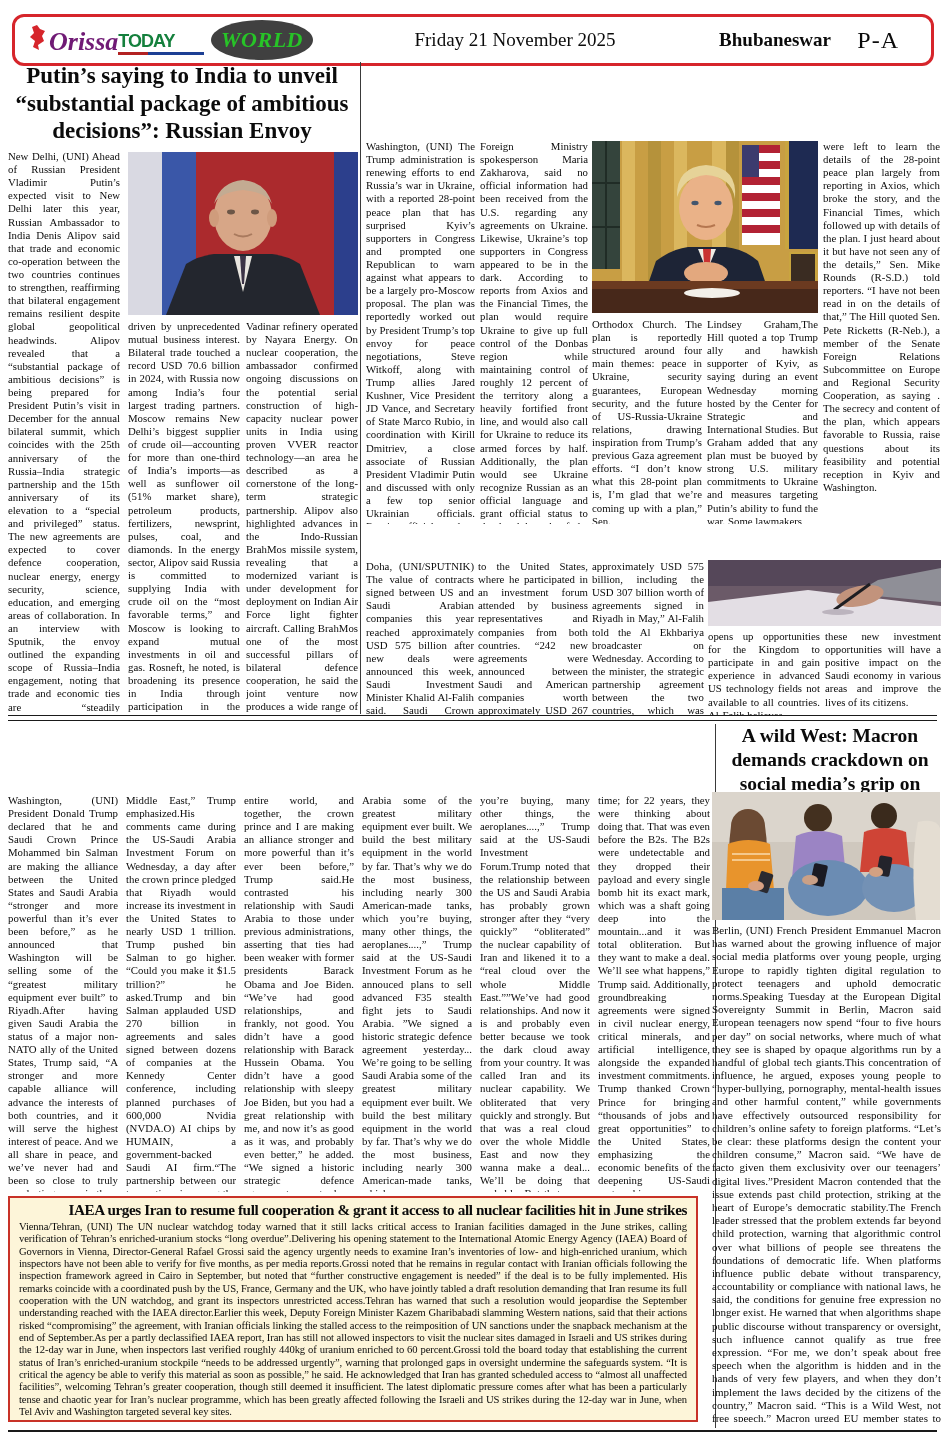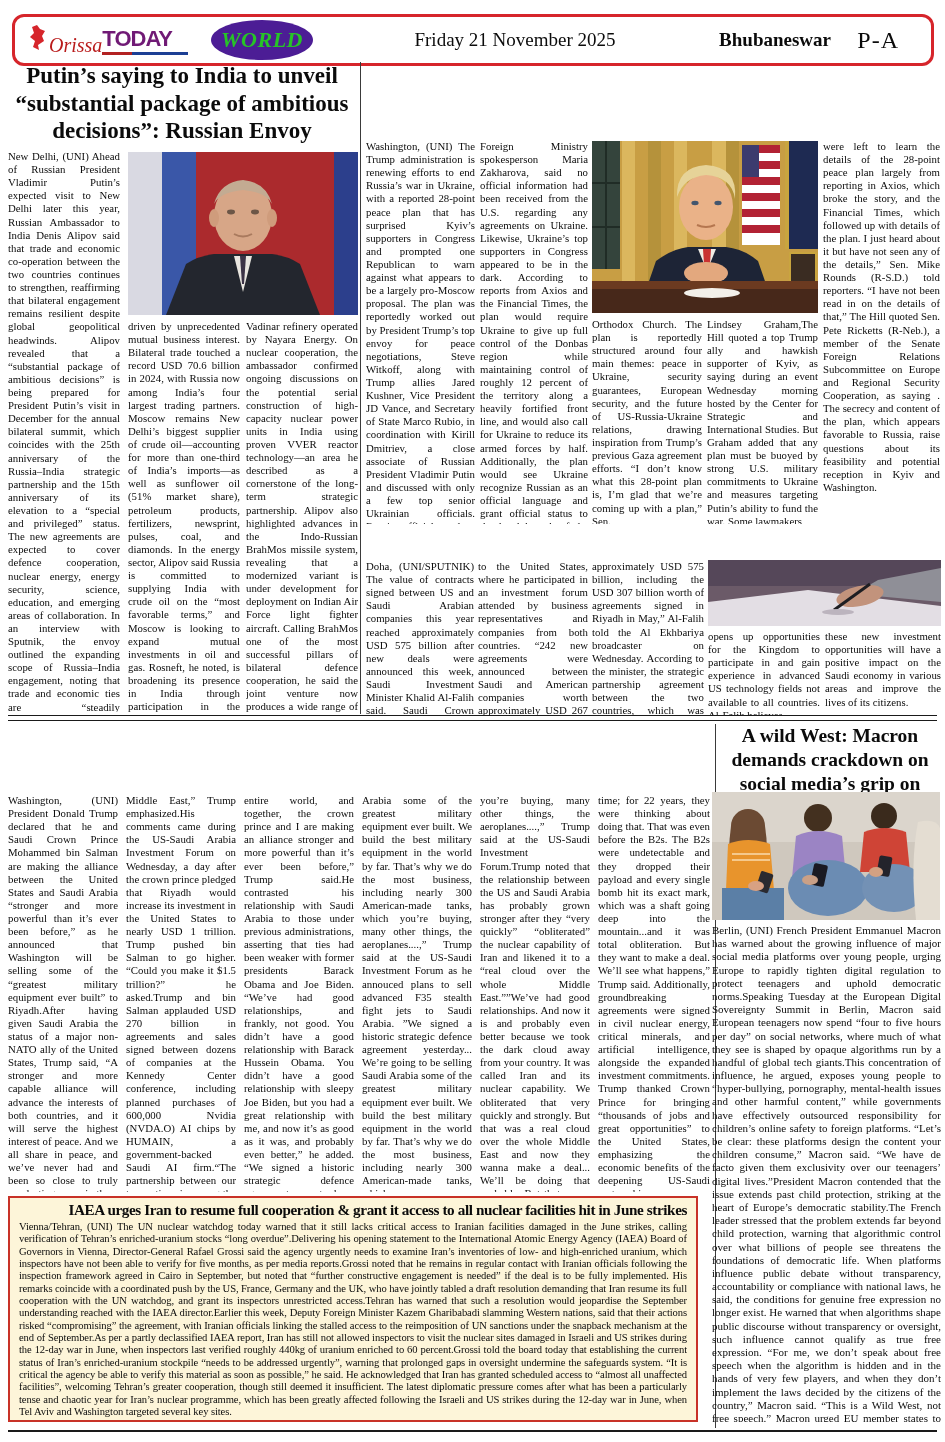--- a/index.html
+++ b/index.html
@@ -3,25 +3,25 @@
 <meta charset="utf-8">
 <style>
   html,body{margin:0;padding:0;background:#e9e9e9;}
   .page{position:relative;width:945px;height:1442px;background:#ffffff;margin:0 auto;
         font-family:"Liberation Serif", serif;color:#0b0b0b;overflow:hidden;}
   
   .masthead{position:absolute;left:12px;top:14px;width:916px;height:46px;
             border:3px solid #d6252b;border-radius:12px;display:flex;align-items:center;background:#fff;}
   .logo{display:flex;align-items:flex-end;margin-left:14px;}
   .logo-map{margin-right:2px;}
-  .logo-italic{font-style:italic;font-weight:normal;color:#b91c1c;font-size:20px;line-height:1;}
+  .logo-italic{font-style:italic;font-weight:bold;color:#701a75;font-size:26px;line-height:1;}
   .logo-bold-wrap{display:flex;flex-direction:column;}
-  .logo-bold{font-family:"Liberation Sans",sans-serif;font-weight:bold;font-size:22px;line-height:1;color:#701a75;letter-spacing:-1px;}
+  .logo-bold{font-family:"Liberation Sans",sans-serif;font-weight:bold;font-size:18px;line-height:1;color:#15803d;letter-spacing:-1px;}
   .logo-bar{height:3px;width:86px;margin-top:2px;background:linear-gradient(90deg,#b22222 0 35%,#1c3f94 35% 100%);}
-  .badge{position:absolute;left:196px;top:3px;width:102px;height:40px;background:#4c1d95;border-radius:50%;
+  .badge{position:absolute;left:196px;top:3px;width:102px;height:40px;background:#404040;border-radius:50%;
          display:flex;align-items:center;justify-content:center;}
   .badge span{color:#27c427;font-style:italic;font-weight:bold;font-size:22px;letter-spacing:0.5px;}
   .mast-date{position:absolute;left:330px;width:340px;text-align:center;font-weight:normal;font-size:19px;}
   .mast-city{position:absolute;right:100px;font-weight:bold;font-size:19px;}
   .mast-page{position:absolute;right:32px;font-size:24px;letter-spacing:1px;}
   
   .hl{font-weight:bold;text-align:center;position:absolute;}
   .hl-putin{left:8px;top:62px;width:348px;font-size:23px;line-height:1.2;}
   .hl-congress{left:364px;top:60px;width:576px;font-size:27.5px;line-height:1.18;}
   .hl-saudi{left:362px;top:524px;width:580px;font-size:21px;letter-spacing:-0.6px;white-space:nowrap;}

